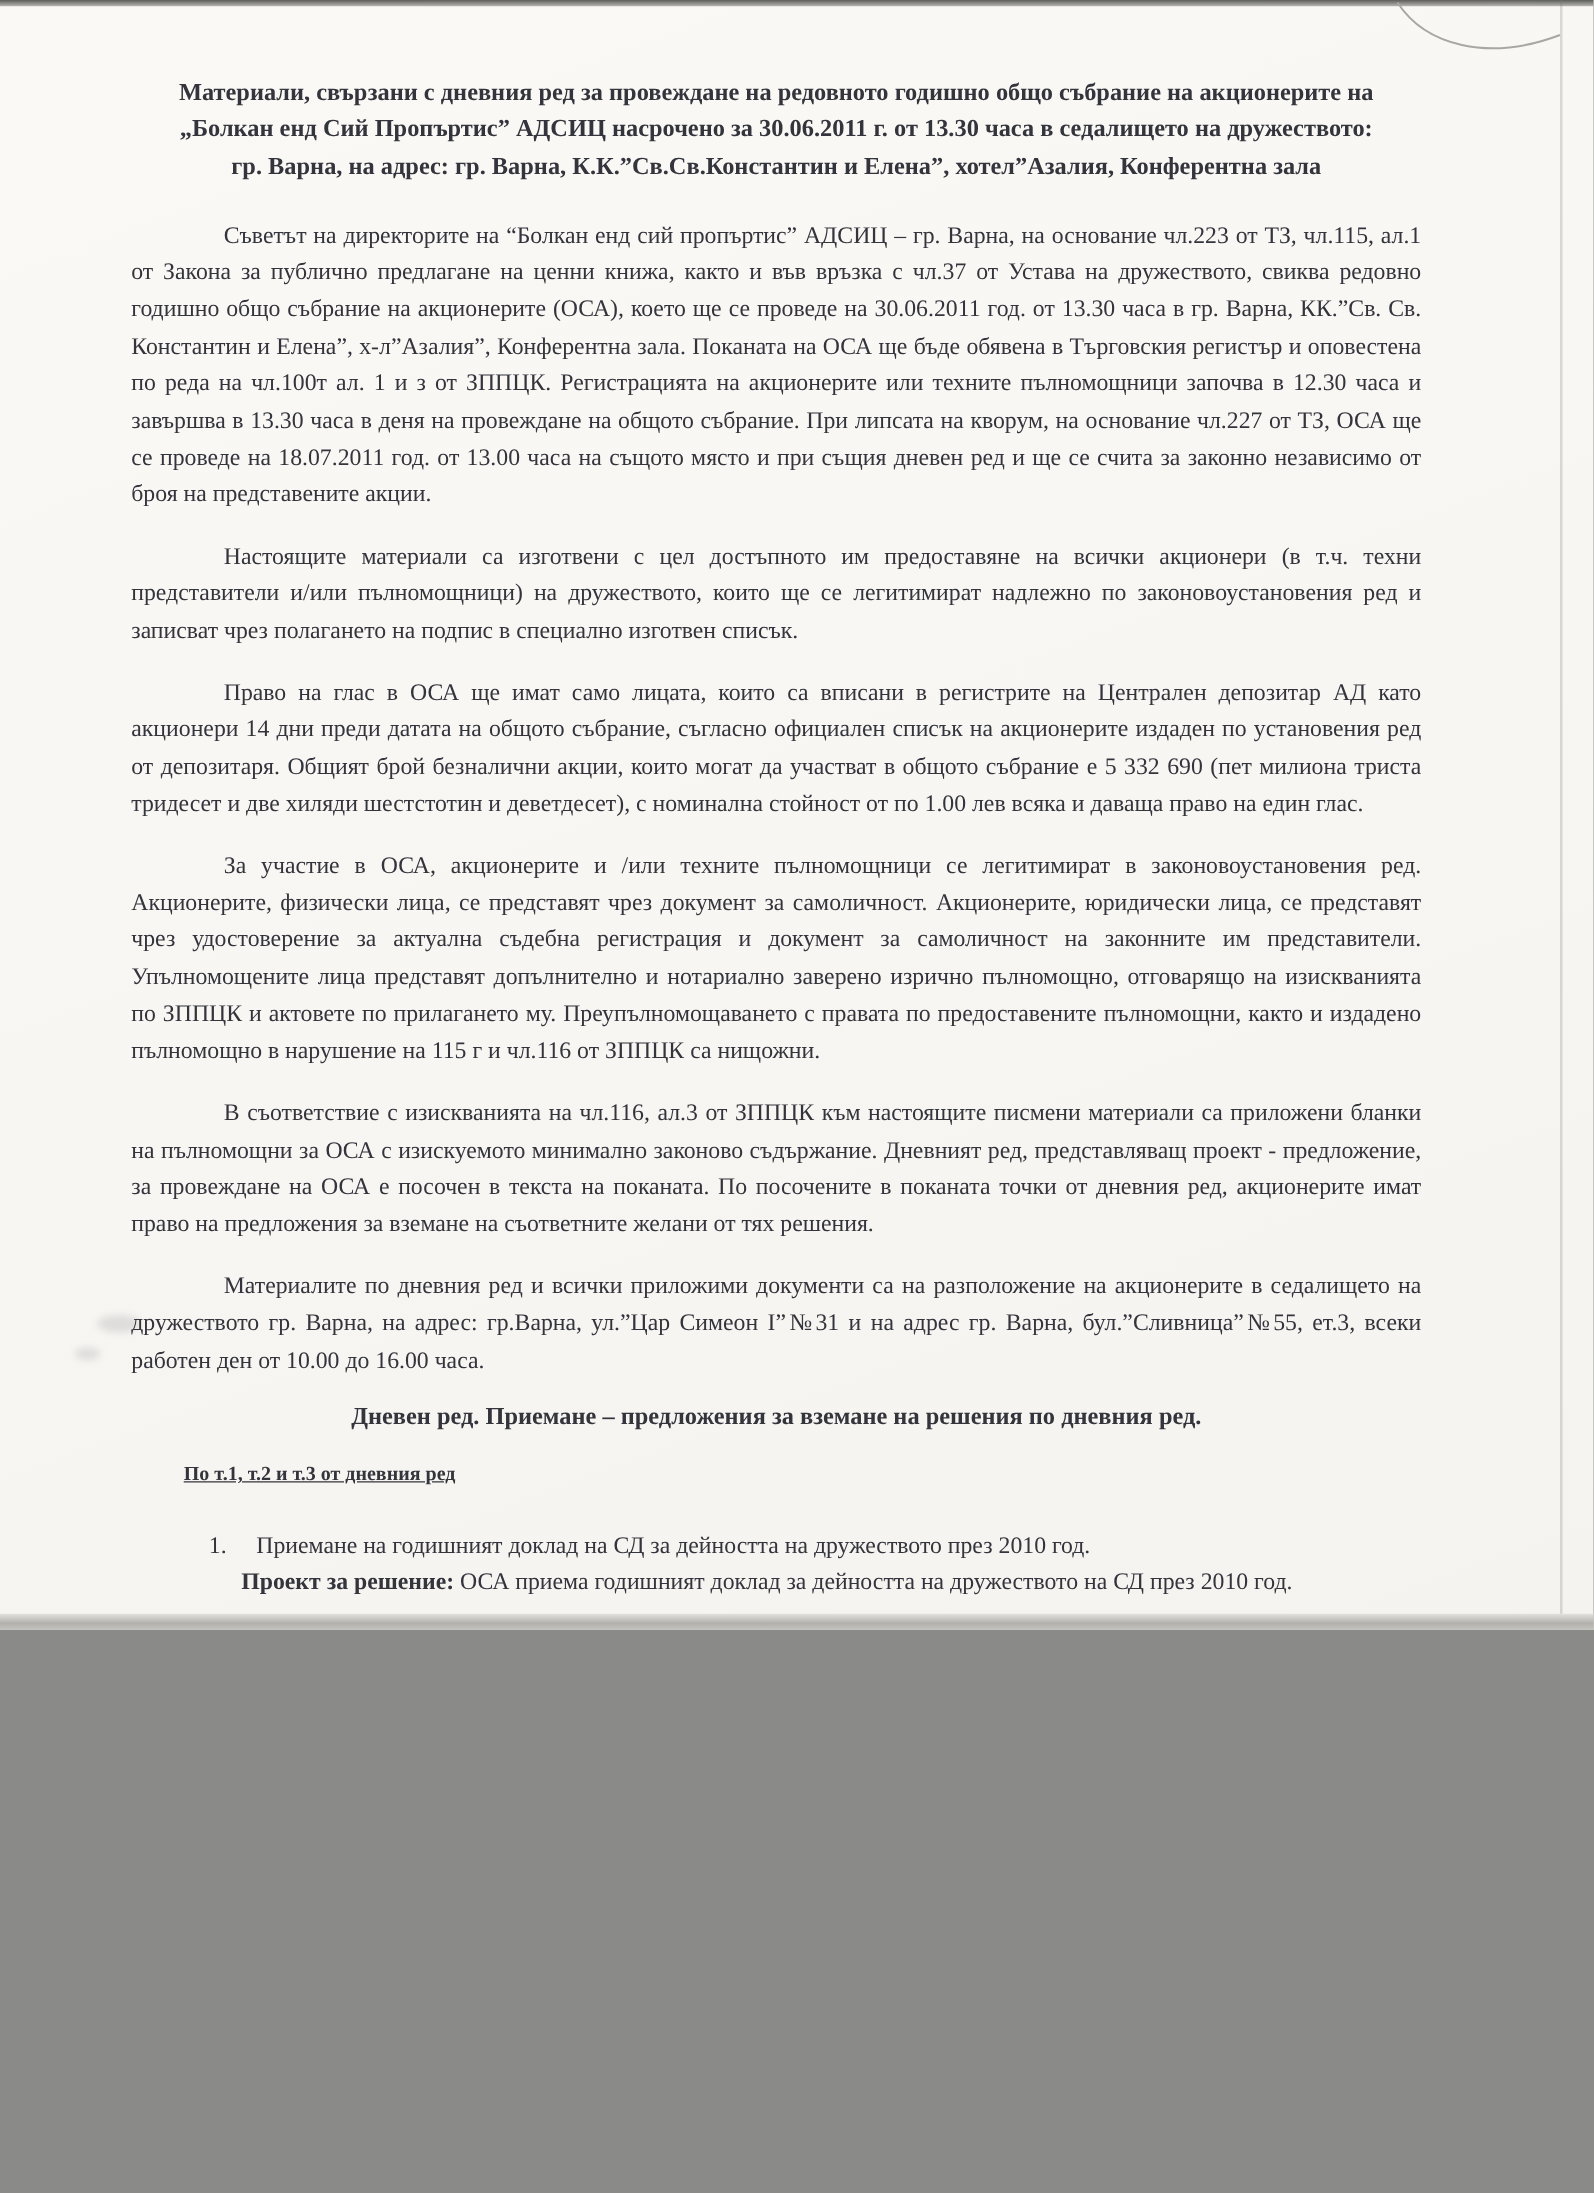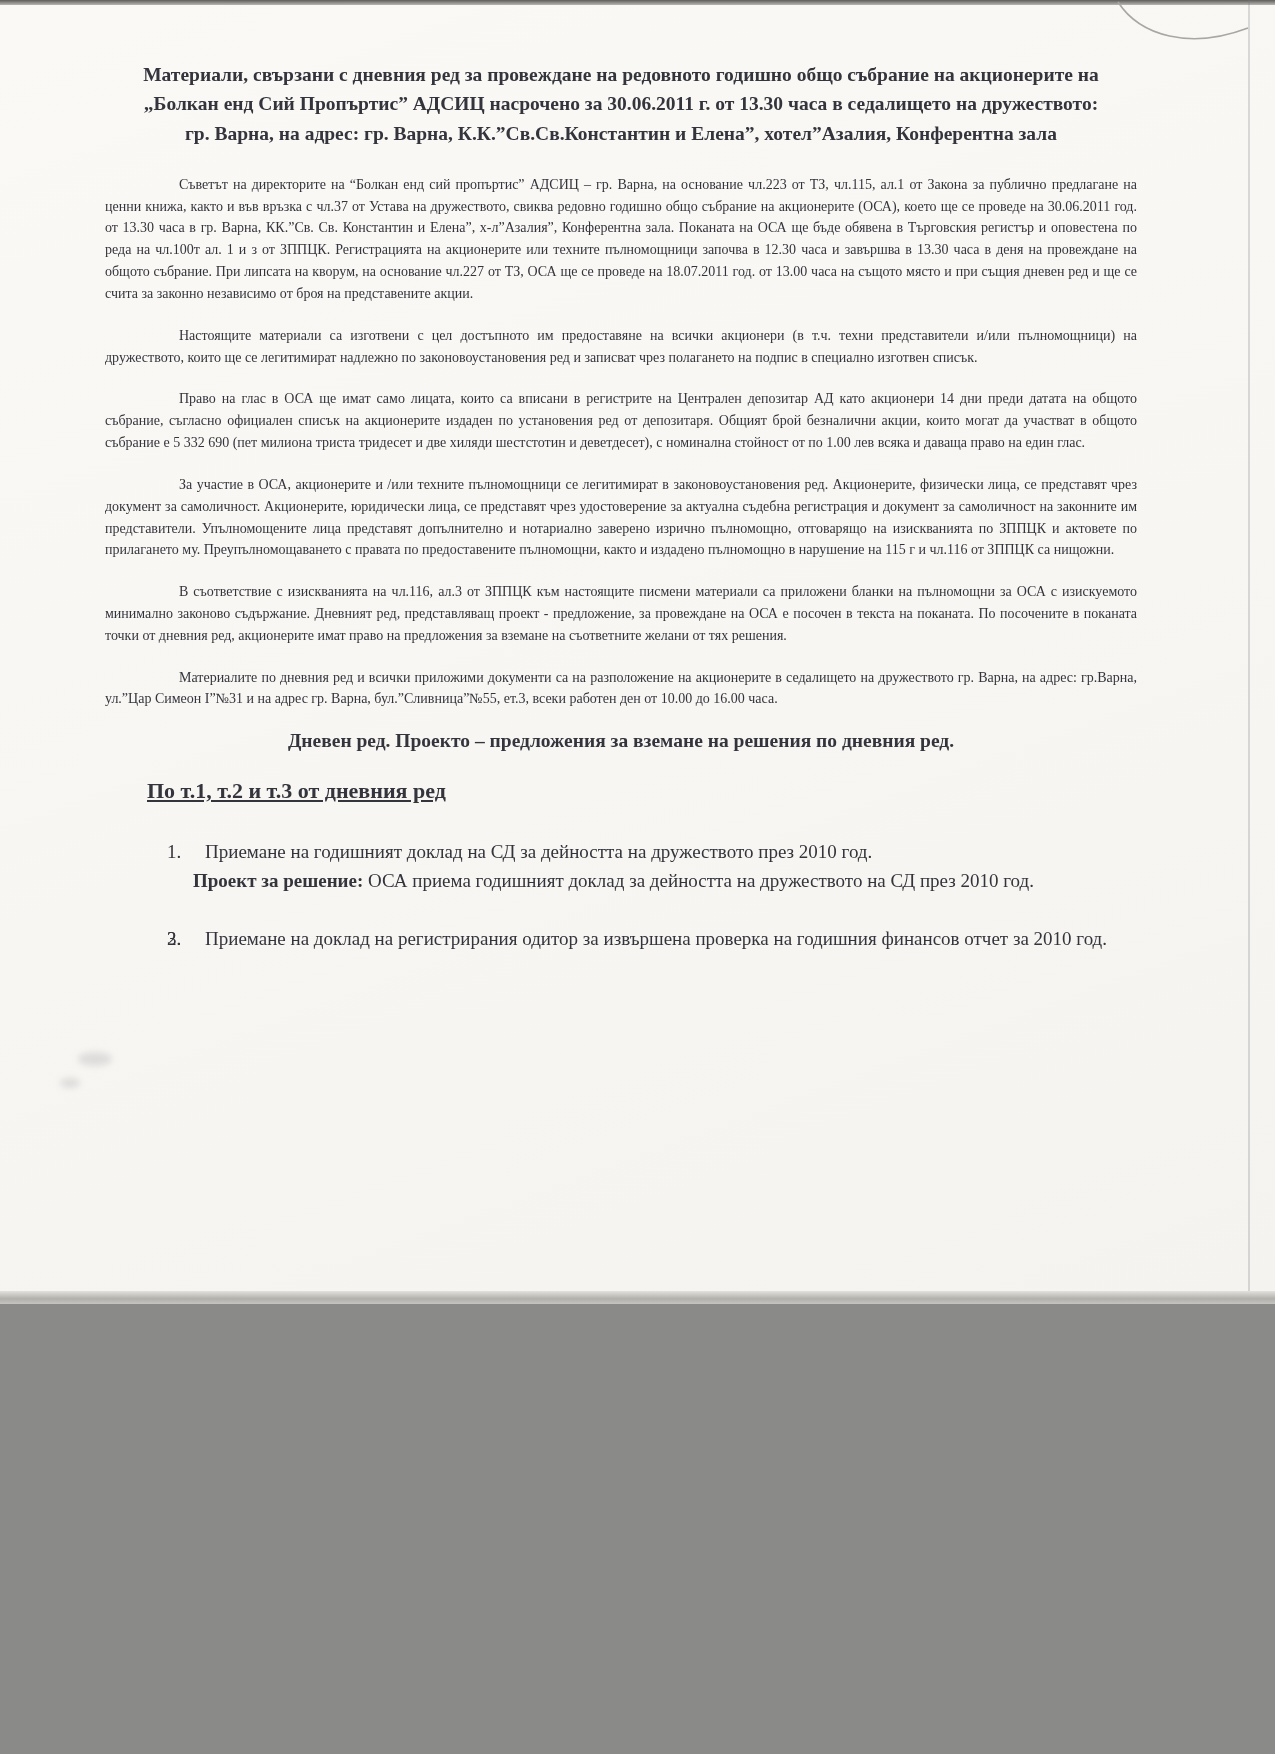--- a/index.html
+++ b/index.html
@@ -25,29 +25,29 @@
   .smudge.s1  { left:78px; top:1052px; width:34px; height:14px; }
   .smudge.s2  { left:60px; top:1078px; width:20px; height:10px; }
 
   .content { position:absolute; left:105px; top:60px; width:1032px; }
 
   .title {
     font-size:19.5px; font-weight:bold; line-height:1.5;
     text-align:center; margin:0 38px 26px 38px;
   }
   p.body {
-    font-size:14px; line-height:1.56; text-align:justify;
+    font-size:19px; line-height:1.56; text-align:justify;
     text-indent:74px; margin:0 0 20px 0;
   }
   .agenda-heading {
     font-size:19.5px; font-weight:bold; text-align:center;
     margin:14px 0 26px 0;
   }
   .agenda-subheading {
-    font-size:22px; font-weight:bold; text-decoration:underline;
+    font-size:16px; font-weight:bold; text-decoration:underline;
     margin:0 0 34px 42px;
   }
   .item {
     position:relative; padding-left:38px; margin:0 0 30px 62px;
     font-size:19px; line-height:1.5; text-align:justify; max-width:930px;
   }
   .item .num { position:absolute; left:0; top:0; }
   .item .resolution { margin-left:-12px; }
   .item .resolution .lbl { font-weight:bold; }
 
@@ -71,21 +71,21 @@
 
     <div class="title">Материали, свързани с дневния ред за провеждане на редовното годишно общо събрание на акционерите на „Болкан енд Сий Пропъртис” АДСИЦ насрочено за 30.06.2011 г. от 13.30 часа в седалището на дружеството: гр. Варна, на адрес: гр. Варна, К.К.”Св.Св.Константин и Елена”, хотел”Азалия, Конферентна зала</div>
 
     <p class="body">Съветът на директорите на “Болкан енд сий пропъртис” АДСИЦ – гр. Варна, на основание чл.223 от ТЗ, чл.115, ал.1 от Закона за публично предлагане на ценни книжа, както и във връзка с чл.37 от Устава на дружеството, свиква редовно годишно общо събрание на акционерите (ОСА), което ще се проведе на 30.06.2011 год. от 13.30 часа  в гр. Варна, КК.”Св. Св. Константин и Елена”, х-л”Азалия”, Конферентна зала. Поканата на ОСА ще бъде обявена в Търговския регистър и оповестена по реда на чл.100т ал. 1 и з от ЗППЦК. Регистрацията на акционерите или техните пълномощници започва в 12.30 часа и завършва в 13.30 часа в деня на провеждане на общото събрание. При липсата на кворум, на основание чл.227 от ТЗ, ОСА ще се проведе на 18.07.2011 год. от 13.00 часа на същото място и при същия дневен ред и ще се счита за законно независимо от броя на представените акции.</p>
     <p class="body">Настоящите материали са изготвени с цел достъпното им предоставяне на всички акционери (в т.ч. техни представители и/или пълномощници) на дружеството, които ще се легитимират надлежно по законовоустановения ред и записват чрез полагането на подпис в специално изготвен списък.</p>
     <p class="body">Право на глас в ОСА ще имат само лицата, които са вписани в регистрите на Централен депозитар АД като акционери 14 дни преди датата на общото събрание, съгласно официален списък на акционерите издаден по установения ред от депозитаря. Общият брой безналични акции, които могат да участват в общото събрание е 5 332 690 (пет милиона триста тридесет и две хиляди шестстотин и деветдесет), с номинална стойност от по 1.00 лев всяка и даваща право на един глас.</p>
     <p class="body">За участие в ОСА, акционерите и /или техните пълномощници се легитимират в законовоустановения ред. Акционерите, физически лица, се представят чрез документ за самоличност. Акционерите, юридически лица, се представят чрез удостоверение за актуална съдебна регистрация и документ за самоличност на законните им представители. Упълномощените лица представят допълнително и нотариално заверено изрично пълномощно, отговарящо на изискванията по ЗППЦК и актовете по прилагането му. Преупълномощаването с правата по предоставените пълномощни, както и издадено пълномощно в нарушение на 115 г и чл.116 от ЗППЦК са нищожни.</p>
     <p class="body">В съответствие с изискванията на чл.116, ал.3 от ЗППЦК към настоящите писмени материали са приложени бланки на пълномощни за ОСА с изискуемото минимално законово съдържание. Дневният ред, представляващ проект - предложение, за провеждане на ОСА е посочен в текста на поканата.  По посочените в поканата точки от дневния ред, акционерите имат право на предложения за вземане на съответните желани от тях решения.</p>
     <p class="body">Материалите по дневния ред и всички приложими документи са на разположение на акционерите в седалището на дружеството гр. Варна, на адрес: гр.Варна, ул.”Цар Симеон I”№31 и на адрес гр. Варна, бул.”Сливница”№55, ет.3, всеки работен ден от 10.00 до 16.00 часа.</p>
 
-    <div class="agenda-heading">Дневен ред. Проекто – предложения за вземане на решения по дневния ред.</div>
+    <div class="agenda-heading">Дневен ред. Приемане – предложения за вземане на решения по дневния ред.</div>
     <div class="agenda-subheading">По т.1, т.2 и т.3 от дневния ред</div>
 
     <div class="item">
       <span class="num">1.</span>
       <div>Приемане на годишният доклад на СД за дейността на дружеството през 2010 год.</div>
       <div class="resolution"><span class="lbl">Проект за решение:</span><span> ОСА приема годишният доклад за дейността на дружеството на СД през 2010 год.</span></div>
     </div>
 
     <div class="item">
       <span class="num">2.</span>

